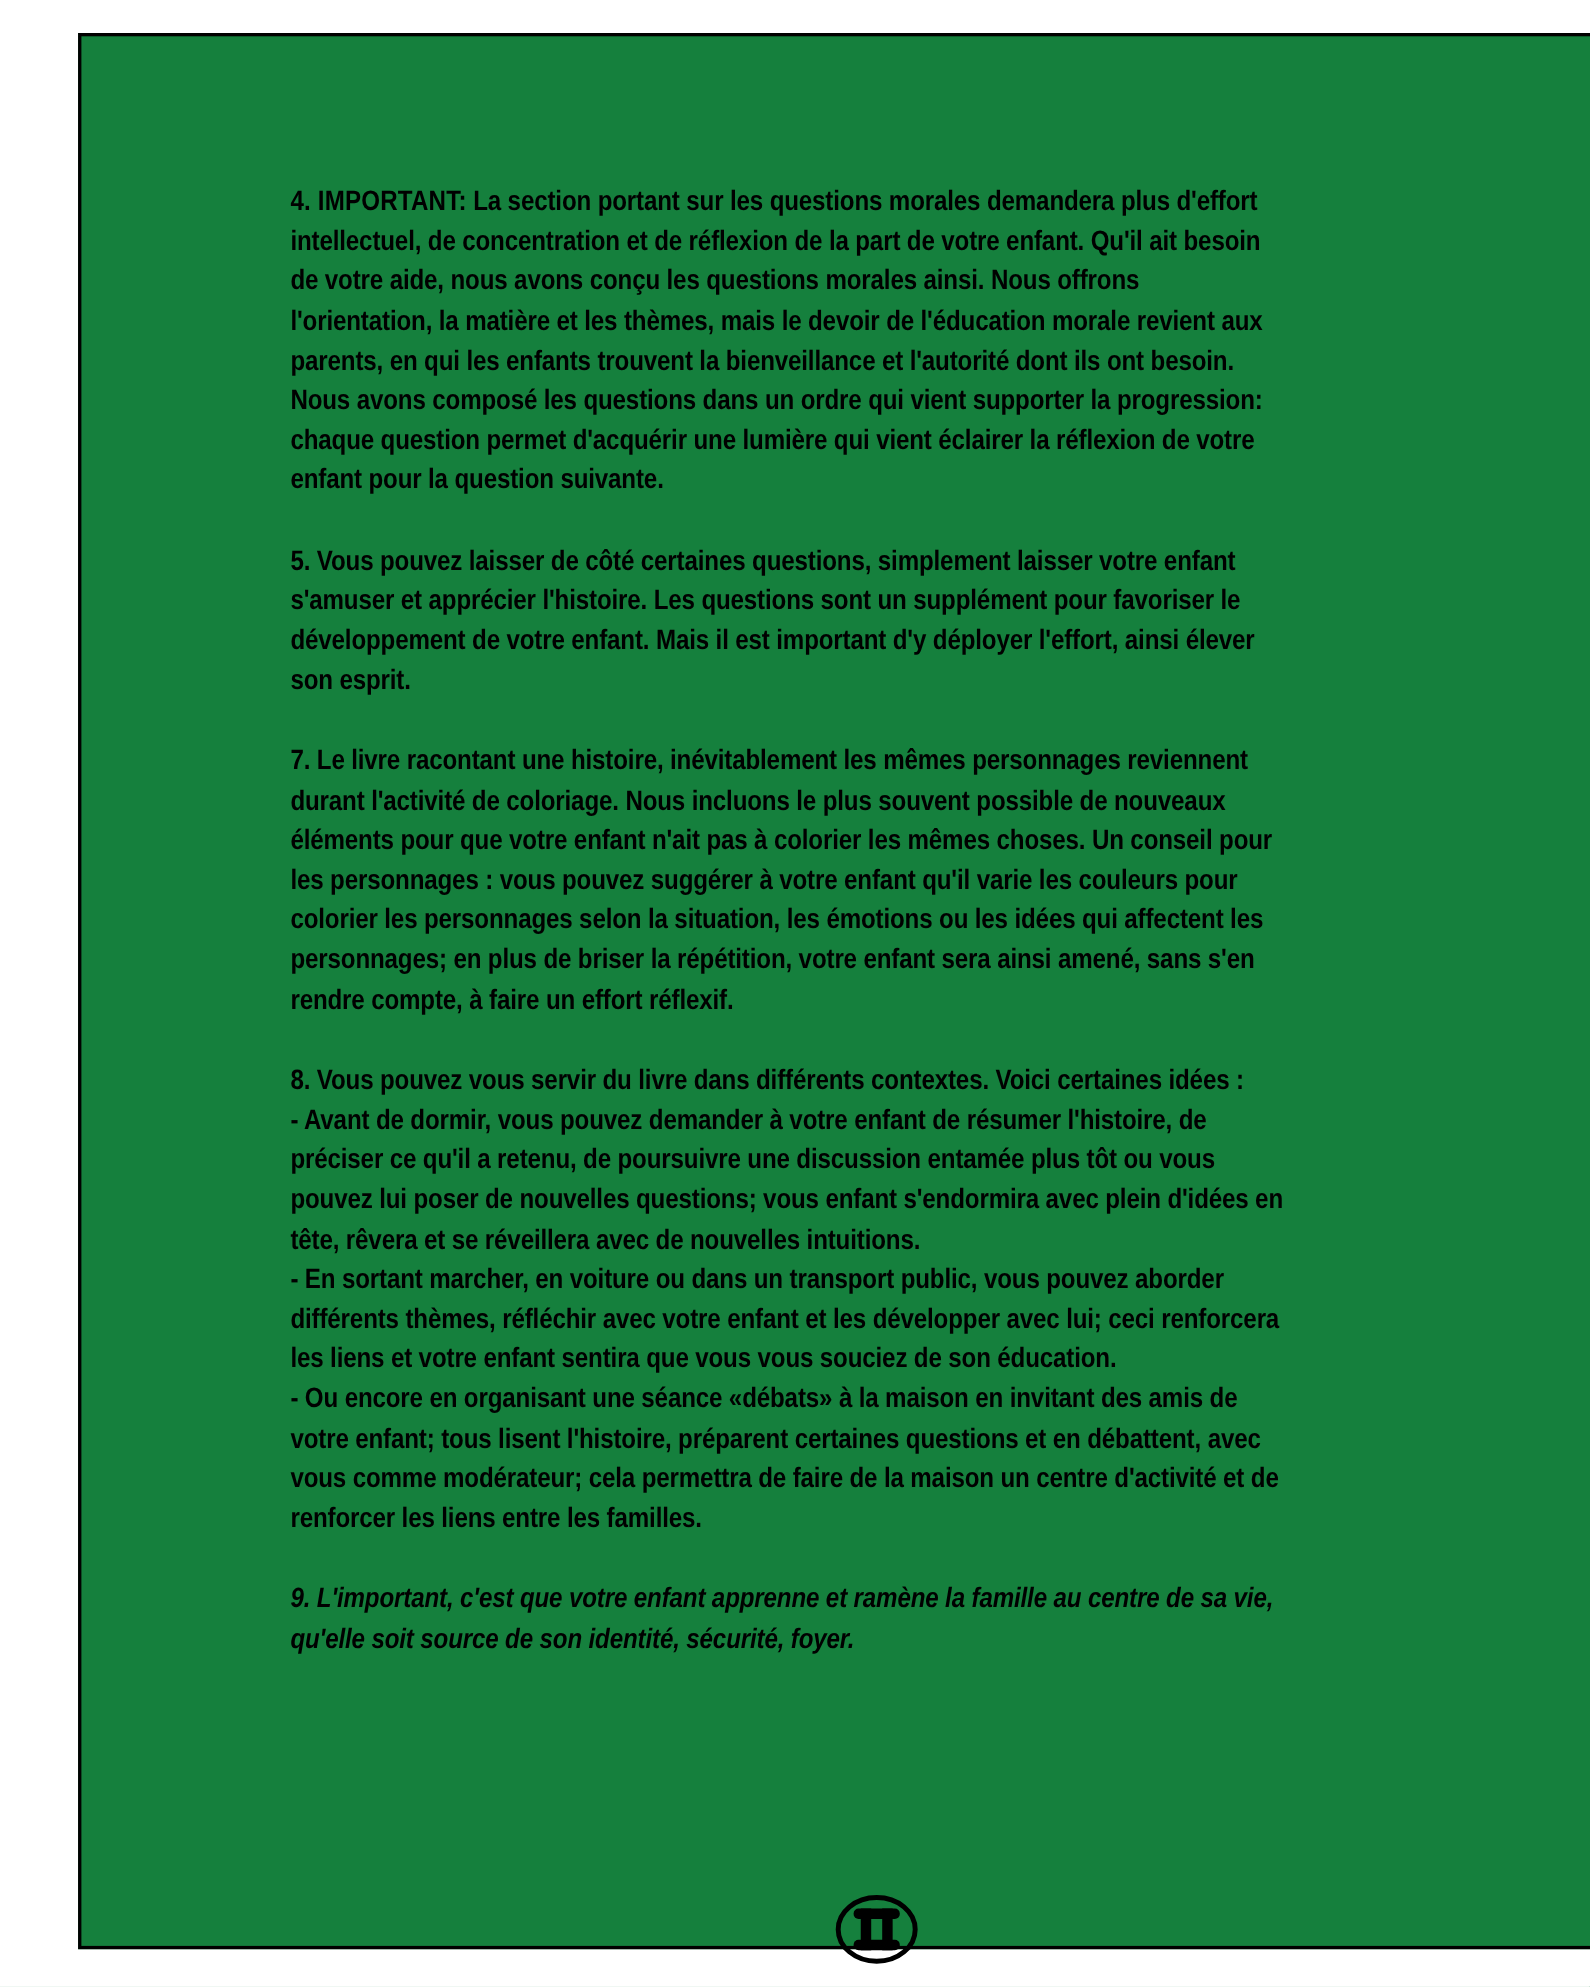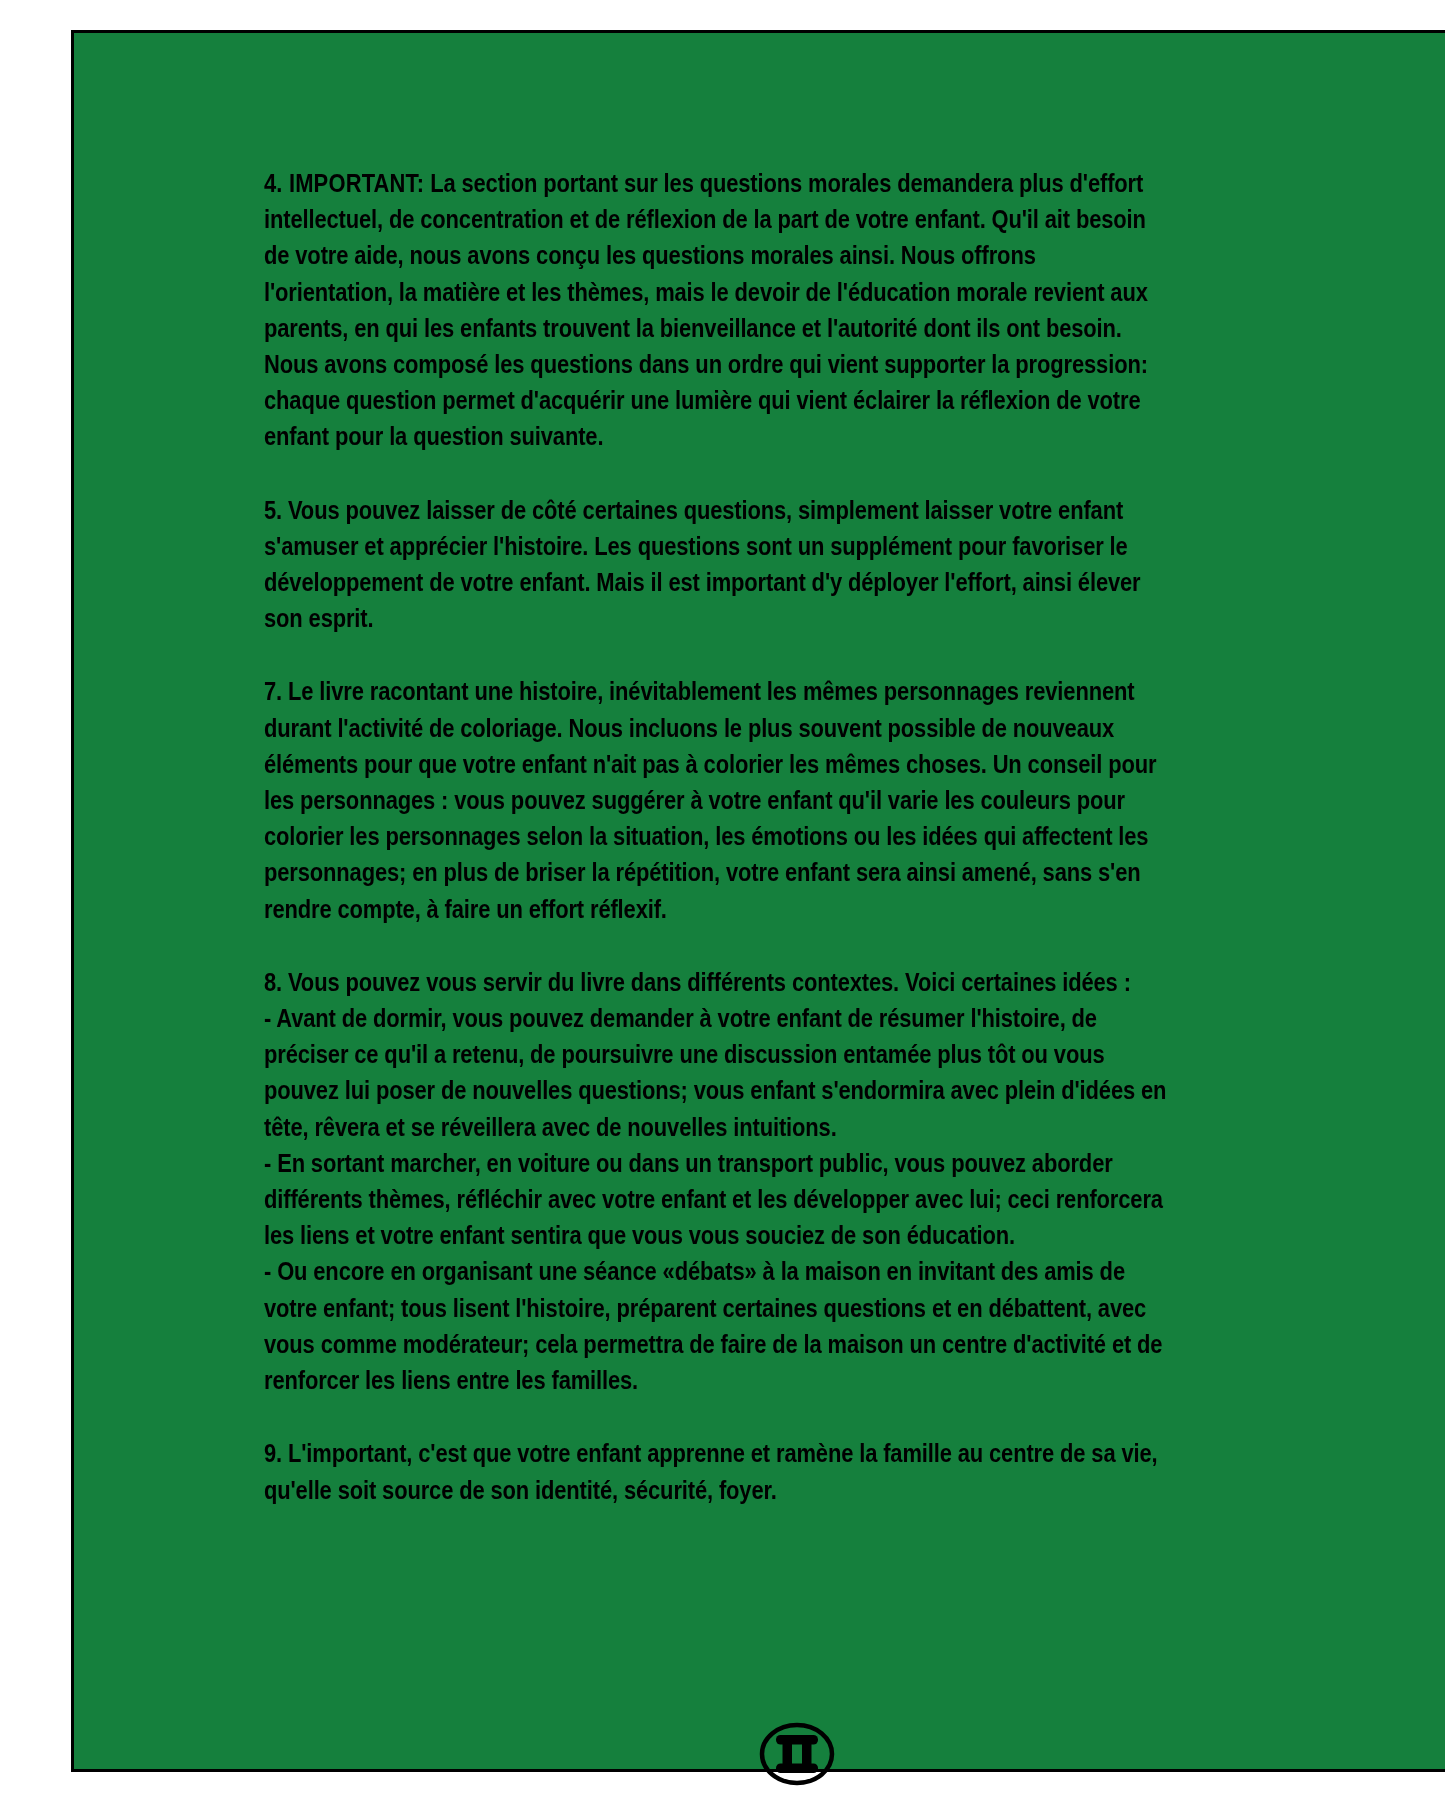--- a/index.html
+++ b/index.html
@@ -48,21 +48,21 @@
   .para {
     margin: 0 0 37px 0;
     font-size: 25.5px;
     line-height: 36.2px;
     font-weight: 700;
     letter-spacing: -0.15px;
     font-stretch: condensed;
     transform-origin: left top;
     -webkit-font-smoothing: antialiased;
   }
-  .para:last-child { margin-bottom: 0; }
+  .para:last-child { margin-bottom: 0; font-style: italic; }
 
   
   .squeeze {
     display: block;
     transform: scaleX(0.86);
     transform-origin: left center;
     width: 116.3%;
     white-space: pre-wrap;
   }
 

